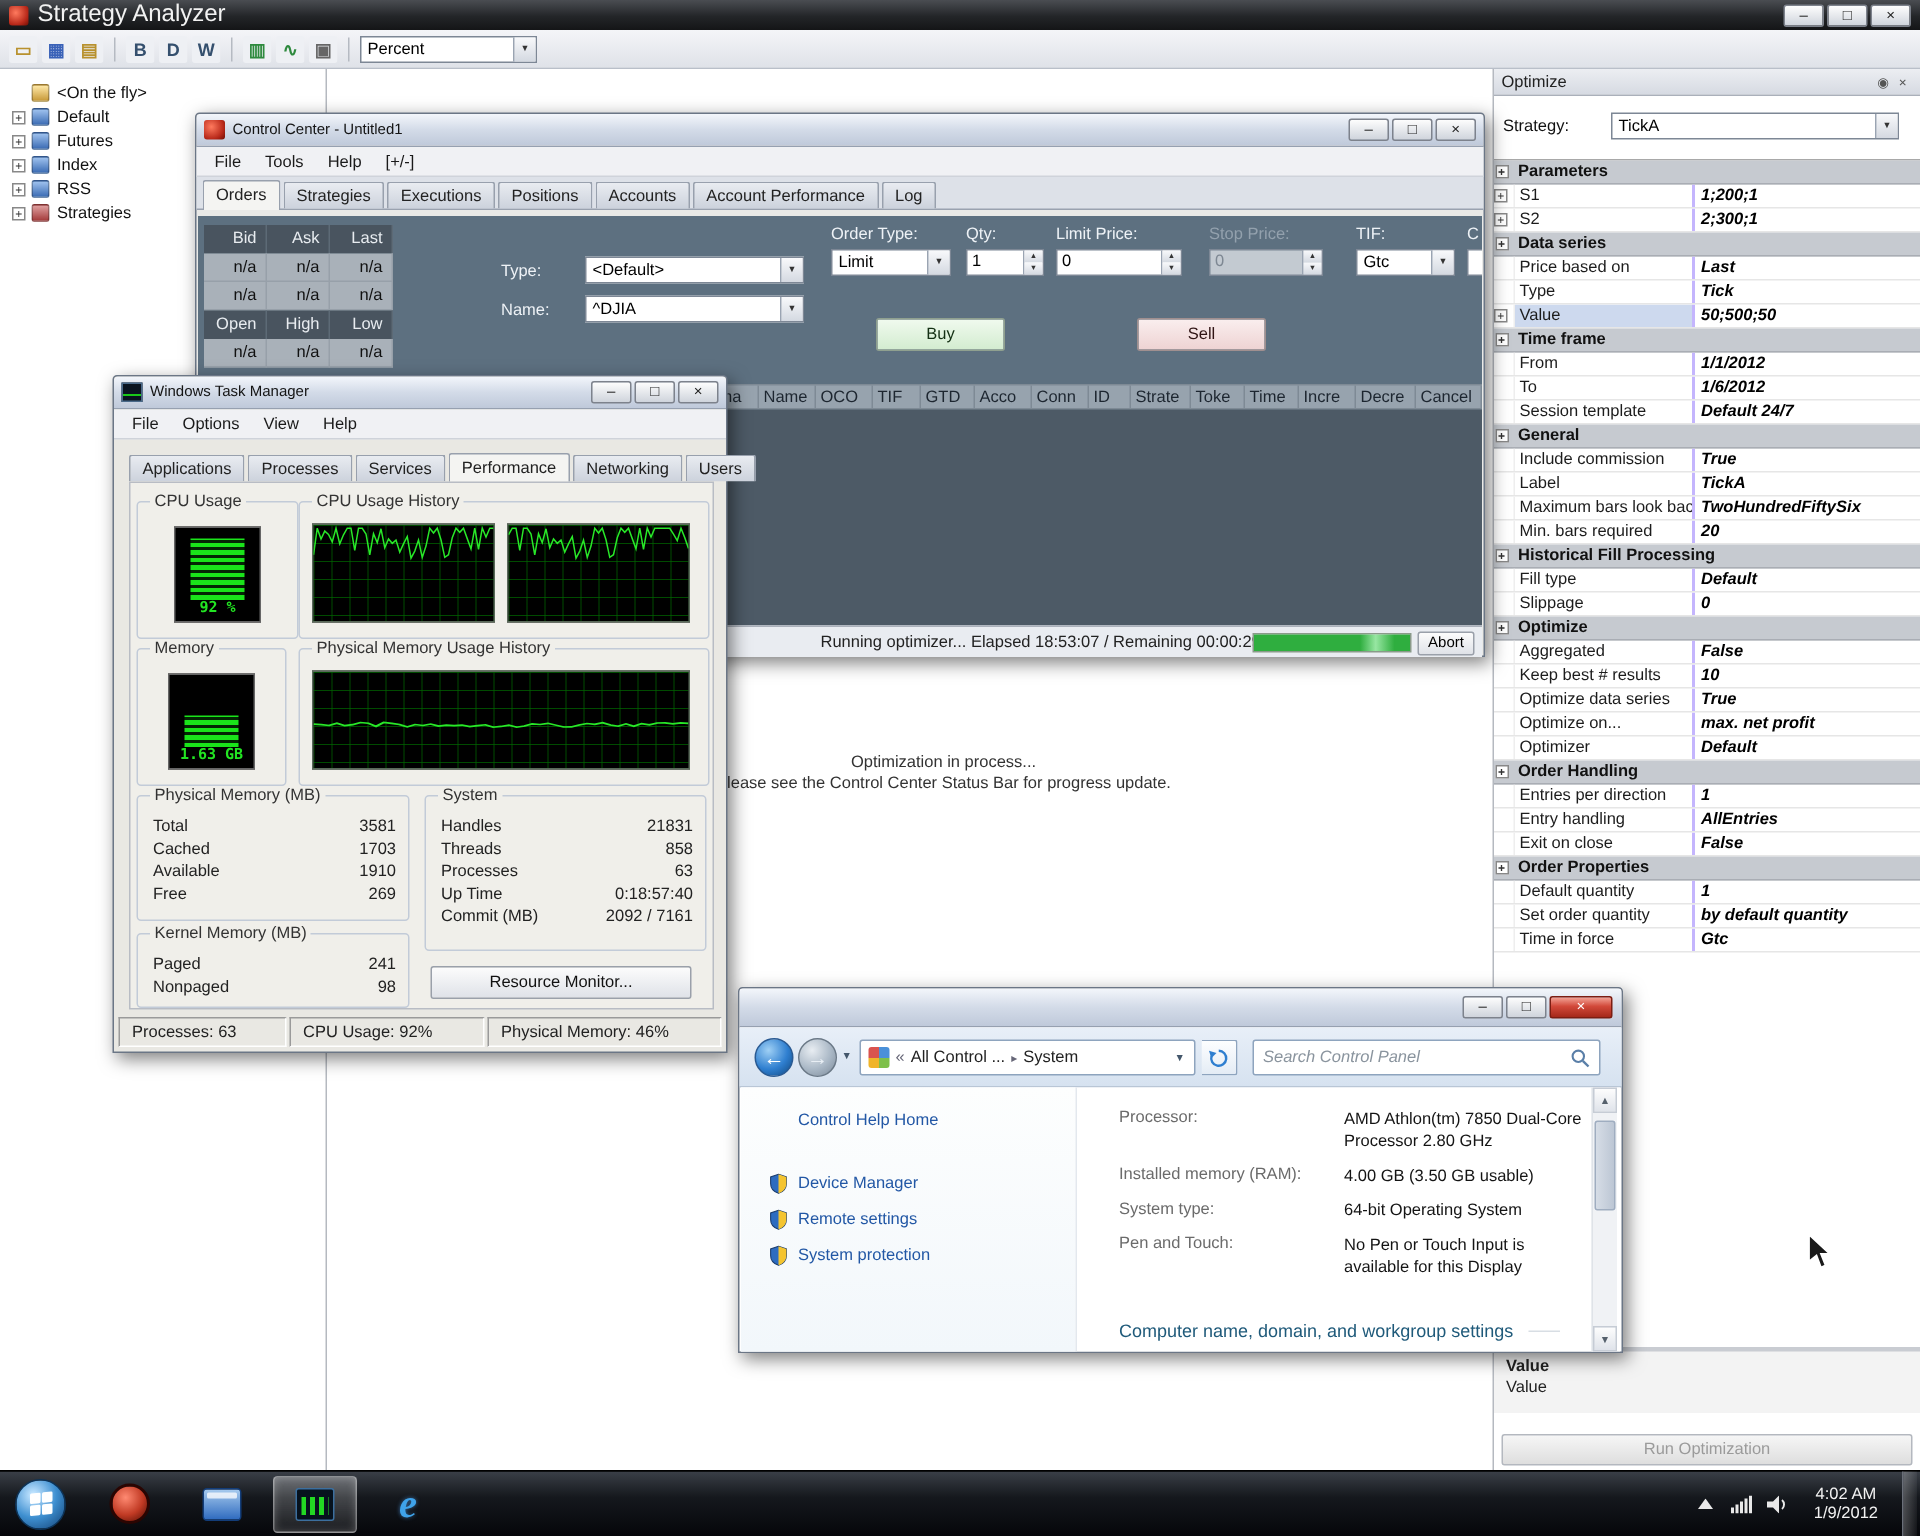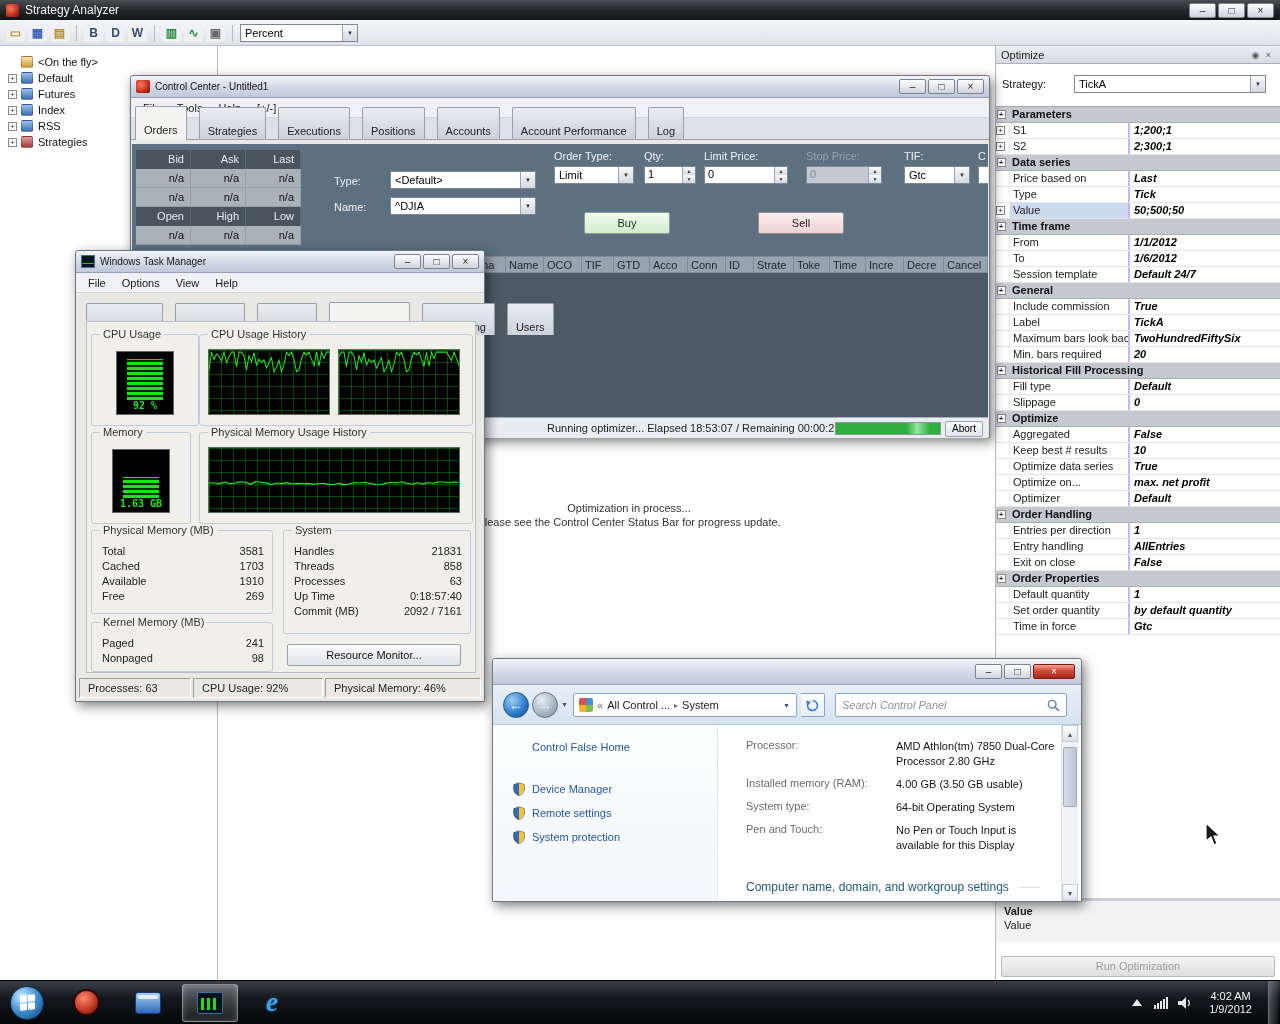--- a/index.html
+++ b/index.html
@@ -3,21 +3,21 @@
 <meta charset="utf-8">
 <title>Strategy Analyzer</title>
 <style>
 *{margin:0;padding:0;box-sizing:border-box;font-family:"Liberation Sans",sans-serif;}
 html,body{width:1280px;height:1024px;overflow:hidden;background:#000;position:relative;font-size:11px;}
 
 
 #main-window{position:absolute;left:0;top:0;width:1280px;height:980px;background:#fff;}
 .mw-titlebar{height:20px;background:linear-gradient(#4a4d52,#232528 55%,#141517);display:flex;align-items:center;padding:0 6px;color:#f2f2f2;}
 .mw-titlebar .appico{width:13px;height:13px;background:radial-gradient(circle at 35% 35%,#ff7a5e,#b8291a 65%,#6e0e04);border-radius:2px;margin-right:6px;}
-.mw-titlebar .ttl{flex:1;font-size:12px;}
+.mw-titlebar .ttl{flex:1;font-size:16px;}
 .winbtns{display:flex;gap:2px;}
 .wbtn{width:27px;height:15px;border:1px solid #7d828c;border-radius:2px;background:linear-gradient(#fdfdfd,#cfd4dc);font-size:10px;line-height:13px;text-align:center;color:#222;}
 .wbtn.close-red{width:42px;background:linear-gradient(#f3a396,#d2493a 45%,#a5281a);color:#fff;border-color:#7c1d12;}
 .mw-toolbar{height:26px;background:linear-gradient(#f4f5f8,#dfe2e8);border-bottom:1px solid #b9bfc9;display:flex;align-items:center;padding:0 6px;gap:3px;}
 .tbicon{width:19px;height:18px;border:1px solid transparent;border-radius:2px;display:flex;align-items:center;justify-content:center;font-size:12px;font-weight:bold;background:#eef0f4;}
 .tbsep{width:1px;height:16px;background:#b5bac2;margin:0 4px;}
 .dd{background:#fff;border:1px solid #7d8795;height:18px;display:flex;align-items:center;font-size:11px;}
 .dd .dval{flex:1;padding:0 4px;overflow:hidden;white-space:nowrap;}
 .dd .darrow{width:15px;align-self:stretch;background:linear-gradient(#f8f9fb,#d4d9e1);border-left:1px solid #9aa4b2;font-size:6px;display:flex;align-items:center;justify-content:center;color:#333;}
 .mw-body{position:absolute;top:46px;left:0;right:0;bottom:0;}
@@ -53,32 +53,32 @@
 .run-btn{position:absolute;left:5px;right:5px;top:910px;height:21px;border:1px solid #b4b8bf;border-radius:2px;background:linear-gradient(#f6f6f6,#dedede);text-align:center;line-height:19px;color:#9b9b9b;}
 
 
 .win{position:absolute;border:1px solid #6b7686;box-shadow:3px 4px 12px rgba(0,0,0,.5);background:#e9e9e7;border-radius:3px 3px 0 0;}
 .tbar{height:22px;background:linear-gradient(#f3f6fb,#d3dbe8 50%,#bfc9da);border-bottom:1px solid #96a0b0;display:flex;align-items:center;padding:0 5px;border-radius:3px 3px 0 0;}
 .tbar .ticon{width:14px;height:13px;margin-right:5px;flex:none;}
 .tbar .ttext{flex:1;font-size:10px;color:#141414;white-space:nowrap;overflow:hidden;}
 .menubar{height:20px;background:#f0f1f4;border-bottom:1px solid #cfd3da;display:flex;align-items:center;padding:0 4px;}
 .menubar span{padding:2px 8px;color:#1a1a1a;}
 .tabs{display:flex;align-items:flex-end;}
-.tab{padding:17px 8px 2px;border:1px solid #98a0ad;border-bottom:none;background:linear-gradient(#e9ecf1,#ccd2dc);margin-right:12px;border-radius:2px 2px 0 0;color:#222;white-space:nowrap;}
+.tab{padding:3px 8px 2px;border:1px solid #98a0ad;border-bottom:none;background:linear-gradient(#e9ecf1,#ccd2dc);margin-right:2px;border-radius:2px 2px 0 0;color:#222;white-space:nowrap;}
 .tab.active{background:#f4f4f2;position:relative;top:1px;padding-bottom:4px;}
 
 
 .cc{left:130px;top:75px;width:860px;height:363px;z-index:20;}
 .cc .ticon{background:radial-gradient(circle at 35% 35%,#ff7a5e,#b8291a 65%,#6e0e04);border-radius:2px;}
 .cc-tabsrow{height:22px;background:#dde1e8;border-bottom:1px solid #9aa2af;padding:2px 4px 0;display:flex;align-items:flex-end;}
 .cc-content{position:absolute;left:1px;right:1px;top:68px;height:273px;background:#5d7080;overflow:hidden;}
 .cc-dark{position:absolute;left:0;right:0;top:129px;bottom:0;background:#4d5a66;}
 .cc-quote{position:absolute;left:4px;top:6px;width:165px;}
 .q-row{display:flex;height:19px;}
-.q-cell{width:55px;text-align:right;padding:3px 6px 0 0;overflow:hidden;}
+.q-cell{width:42px;text-align:right;padding:3px 6px 0 0;overflow:hidden;}
 .q-head .q-cell{background:#49545f;color:#e8ecf0;border-right:1px solid #5d6a76;}
 .q-data .q-cell{background:#a9b1b9;color:#111;border-right:1px solid #97a0a9;border-bottom:1px solid #97a0a9;}
 .oe-label{position:absolute;color:#eef2f6;white-space:nowrap;}
 .oe-label.dim{color:#93a1ad;}
 .cc-content .dd,.cc-content .spin{position:absolute;}
 .spin{background:#fff;border:1px solid #7d8795;height:18px;display:flex;}
 .spin .sval{flex:1;padding:1px 3px;}
 .spin .sarr{width:13px;border-left:1px solid #9aa4b2;display:flex;flex-direction:column;}
 .spin .sarr span{flex:1;font-size:5px;line-height:8px;text-align:center;background:linear-gradient(#f8f9fb,#d4d9e1);color:#333;}
 .spin.dis{background:#c3cad1;}
@@ -755,21 +755,21 @@
     <div class="searchbox">
       <span class="ph">Search Control Panel</span>
       <svg width="13" height="13" viewBox="0 0 13 13">
           <circle cx="5.2" cy="5.2" r="3.8" fill="none" stroke="#5a7fa8" stroke-width="1.4"></circle>
           <line x1="8.2" y1="8.2" x2="12" y2="12" stroke="#5a7fa8" stroke-width="1.6"></line>
         </svg>
     </div>
   </div>
   <div class="cp-body">
     <div class="cp-nav">
-      <span class="cp-home">Control False Home</span>
+      <span class="cp-home">Control Help Home</span>
       <div id="cp-nav">
           <div class="cp-link">
             <svg class="shield" viewBox="0 0 16 16">
               <path d="M8 1 L14 3 V8 C14 12 11 14.5 8 15.5 C5 14.5 2 12 2 8 V3 Z" fill="#2d6cc0" stroke="#1a3c6e" stroke-width="0.8"></path>
               <path d="M8 1 L14 3 V8 C14 12 11 14.5 8 15.5 Z" fill="#f4c430"></path>
             </svg>
             <span>Device Manager</span>
           </div>
           <div class="cp-link">
             <svg class="shield" viewBox="0 0 16 16">

